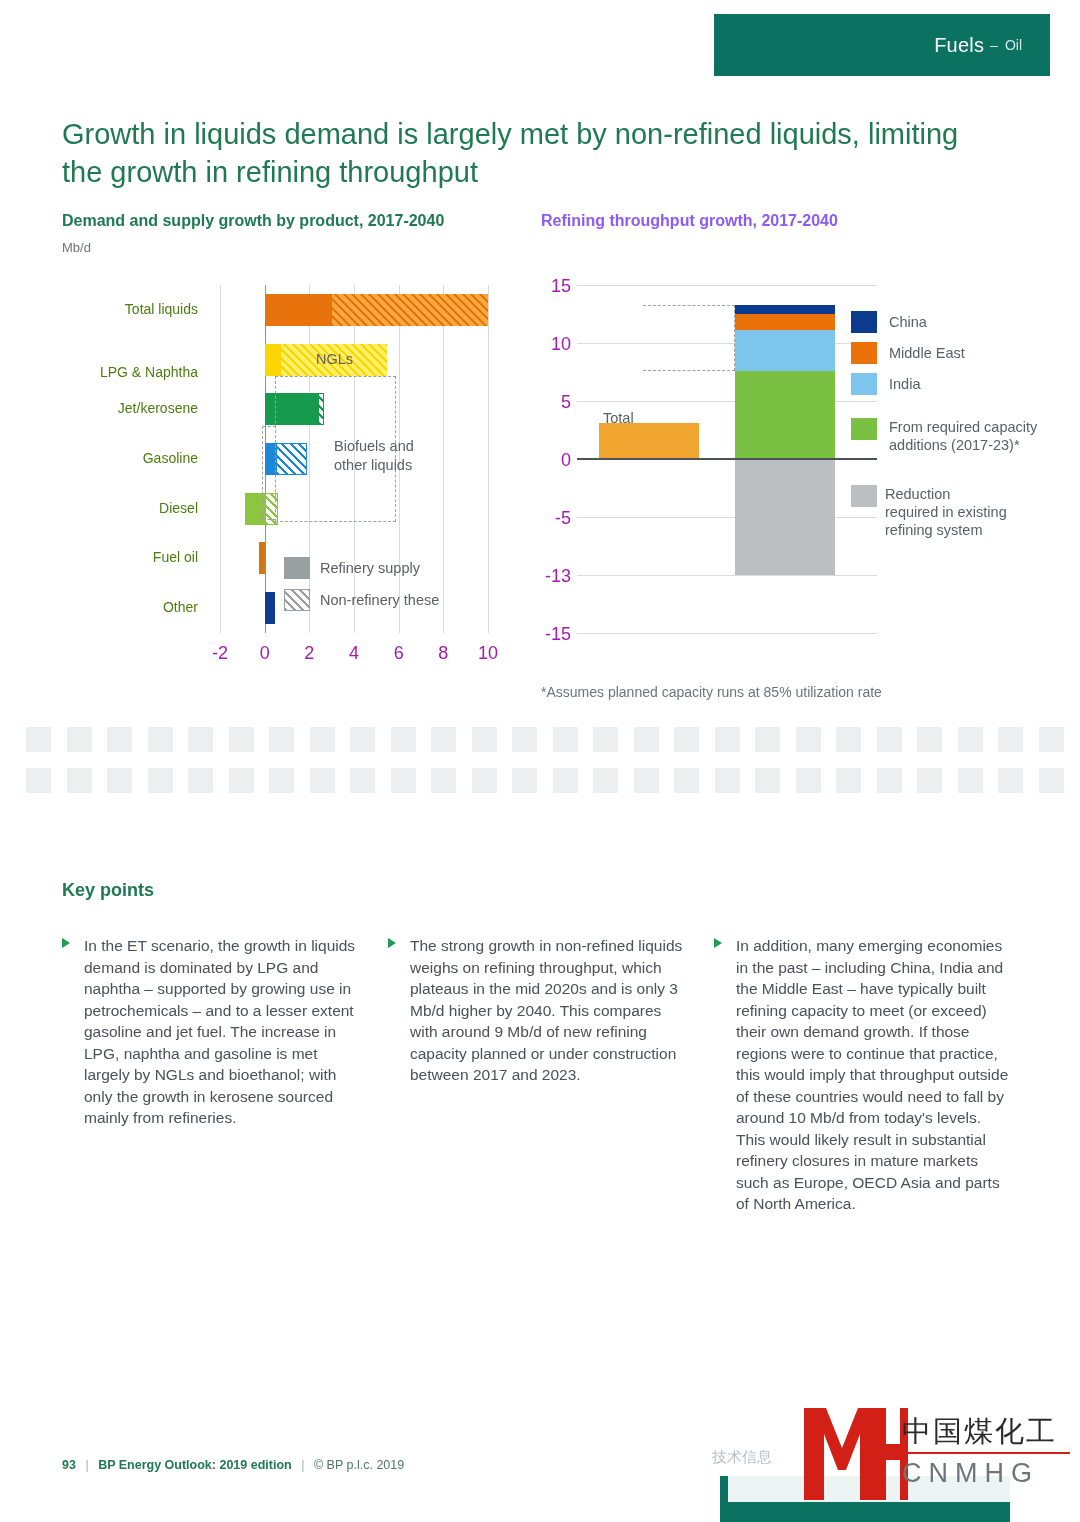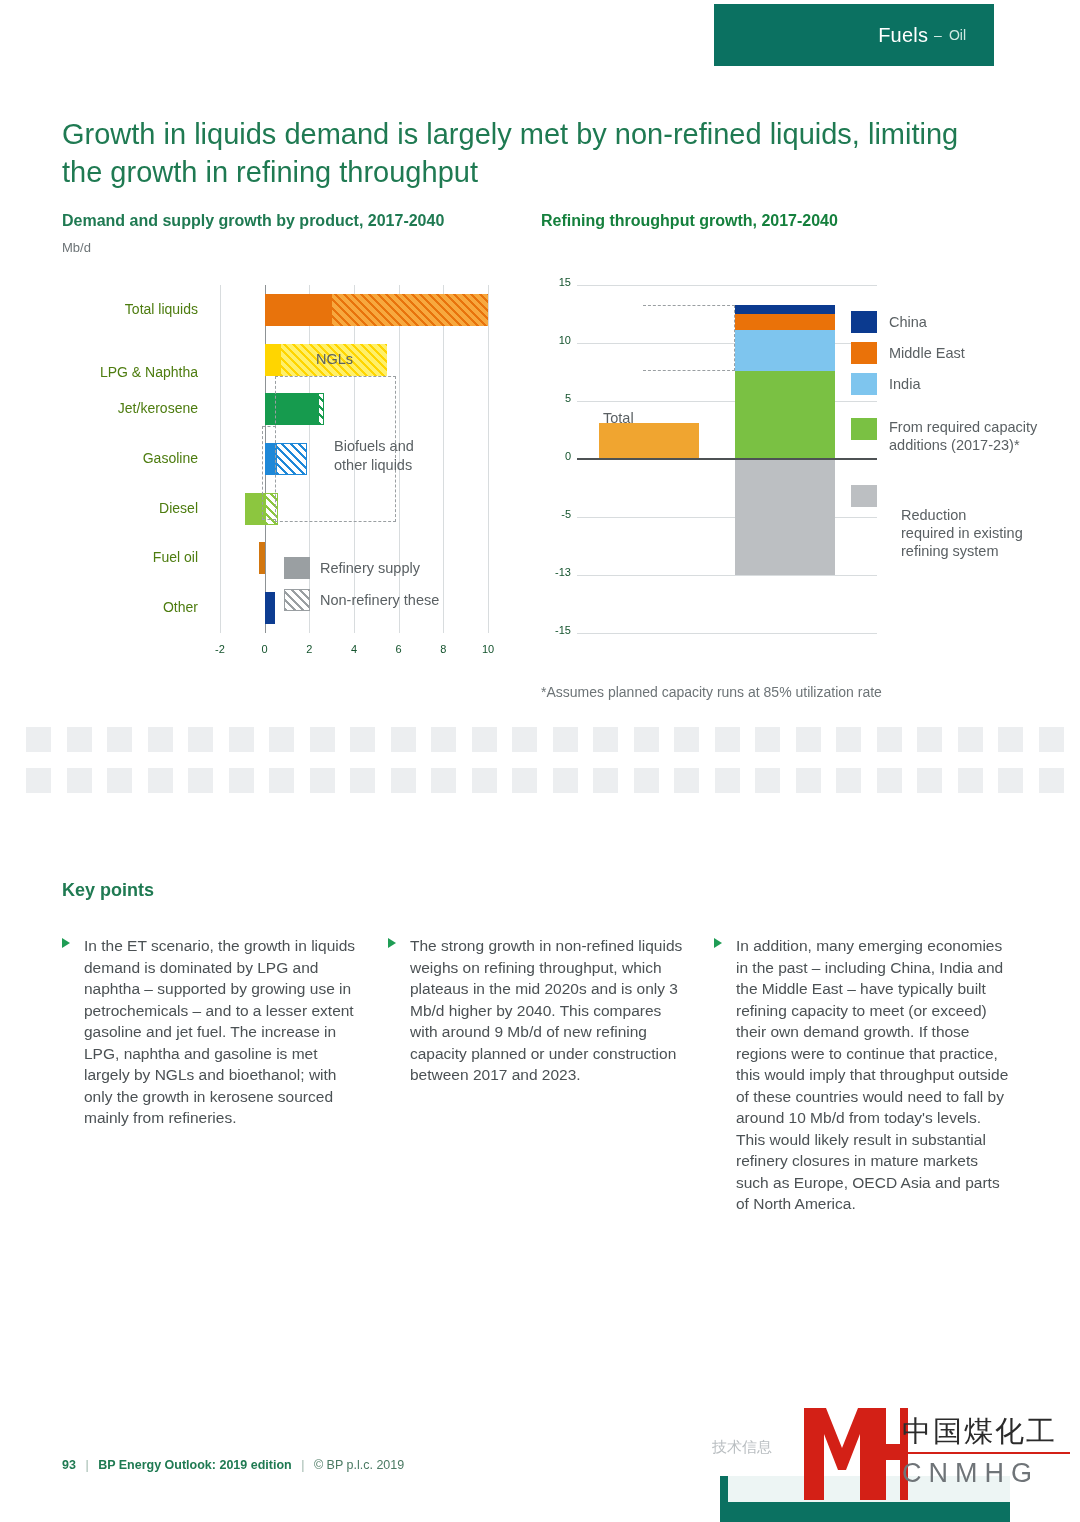--- a/index.html
+++ b/index.html
@@ -8,21 +8,21 @@
     width: 1080px; height: 1522px;
     background: #ffffff;
     font-family: "Liberation Sans", sans-serif;
     color: #3f4547;
     position: relative;
     overflow: hidden;
   }
 
   
   .header-tab {
-    position: absolute; left: 714px; top: 4px; width: 280px; height: 62px;
+    position: absolute; left: 714px; top: 14px; width: 336px; height: 62px;
     background: #0b7161;
     display: flex; align-items: center; justify-content: flex-end;
   }
   .header-tab .ht-main { color: #ffffff; font-size: 20px; letter-spacing: .2px; padding-right: 0; }
   .header-tab .ht-sub  { color: #cfe8e2; font-size: 14px; margin-left: 7px; margin-right: 28px; }
   .ht-dash { color:#cfe8e2; font-size:14px; margin-left:6px; }
 
   
   .page-title {
     position: absolute; left: 62px; top: 115px; width: 940px;
@@ -31,25 +31,25 @@
   .chart-head-l {
     position: absolute; left: 62px; top: 212px;
     color: #1f7a52; font-size: 16px; font-weight: 700;
   }
   .chart-units {
     position: absolute; left: 62px; top: 240px;
     color: #6d7477; font-size: 13px;
   }
   .chart-head-r {
     position: absolute; left: 541px; top: 212px;
-    color: #15803d; font-size: 16px; font-weight: 700;
-  }
-
-  
-  .axis-label { color: #14532d; font-size: 11px; position: absolute; white-space: nowrap; }
+    color: #8b5cf6; font-size: 16px; font-weight: 700;
+  }
+
+  
+  .axis-label { color: #a21caf; font-size: 18px; position: absolute; white-space: nowrap; }
   .gridline { position: absolute; background: #d8dcde; }
 
   
   #chart-left { position: absolute; left: 62px; top: 285px; width: 450px; height: 375px; }
   #plot-left  { position: absolute; left: 158px; top: 0; width: 268px; height: 348px; }
   .cat-label { position: absolute; right: 0; color: #4d7c0f; font-size: 14px; white-space: nowrap; text-align: right; }
   .bar { position: absolute; }
   .hatch-orange { background-color:#f7a83e;
     background-image: repeating-linear-gradient(45deg, #e8730c 0 2px, rgba(0,0,0,0) 2px 6px); }
   .hatch-yellow { background-color:#fff06a;
@@ -100,21 +100,21 @@
   .footer .copy { font-weight:400; color:#4b7a63; }
 
   
   #watermark { position:absolute; left:720px; top:1390px; width:360px; height:132px; }
   #wm-green { position:absolute; left:0; top:86px; width:290px; height:46px; background:#0b7161; }
   #wm-white { position:absolute; left:8px; top:8px; width:352px; height:104px; background:rgba(255,255,255,.93); }
   .wm-mh { position:absolute; color:#d32016; font-weight:700; font-family:"Liberation Sans", sans-serif; }
   .wm-cn { position:absolute; left:182px; top:22px; font-size:29px; color:#2b2b2b; letter-spacing:2px; }
   .wm-rule { position:absolute; left:182px; top:62px; width:168px; height:2px; background:#d32016; }
   .wm-eng { position:absolute; left:182px; top:68px; font-size:27px; color:#6f7478; letter-spacing:7px; }
-  .wm-ghost { position:absolute; left:-8px; top:48px; font-size:15px; color:#b9bec1; }
+  .wm-ghost { position:absolute; left:-8px; top:58px; font-size:15px; color:#b9bec1; }
 </style>
 </head>
 <body>
 
 <div class="header-tab">
   <span class="ht-main">Fuels</span>
   <span class="ht-dash">–</span>
   <span class="ht-sub">Oil</span>
 </div>
 
@@ -216,21 +216,21 @@
   <div class="sw" style="left:310px; top:88px; background:#7ec5ee;"></div>
   <div class="legend-r-row" style="left:348px; top:90px;">India</div>
 
   <div class="sw" style="left:310px; top:133px; background:#7ac143;"></div>
   <div class="legend-r-row" style="left:348px; top:133px; width:160px;">
     <span>From required capacity</span><br>
     <span>additions (2017-23)*</span>
   </div>
 
   <div class="sw" style="left:310px; top:200px; background:#bcbfc2;"></div>
-  <div class="legend-r-row" style="left:360px; top:200px; width:165px;margin-top:21px;">
+  <div class="legend-r-row" style="left:344px; top:200px; width:165px;">
     <span>Reduction</span><br>
     <span>required in existing</span><br>
     <span>refining system</span>
   </div>
 </div>
 
 <div class="footnote">*Assumes planned capacity runs at 85% utilization rate</div>
 
 <div id="dot-band">
     <div class="dot-sq" style="left: 26px; top: 9px;"></div>

